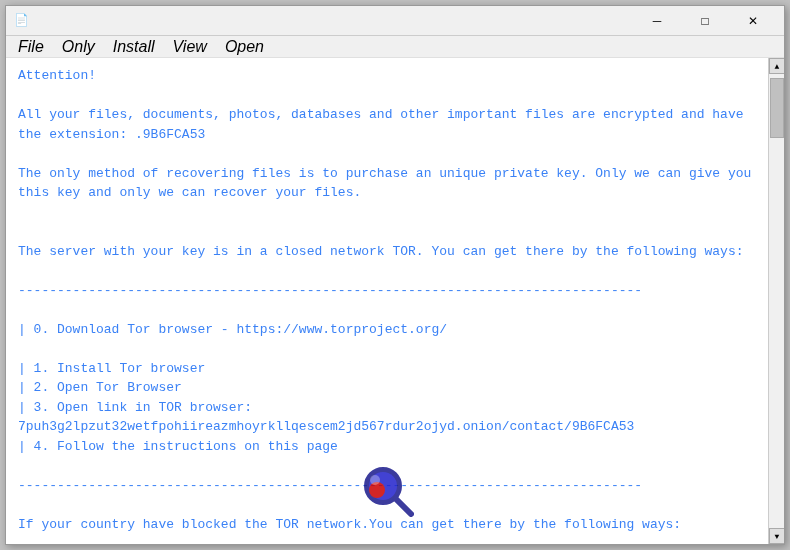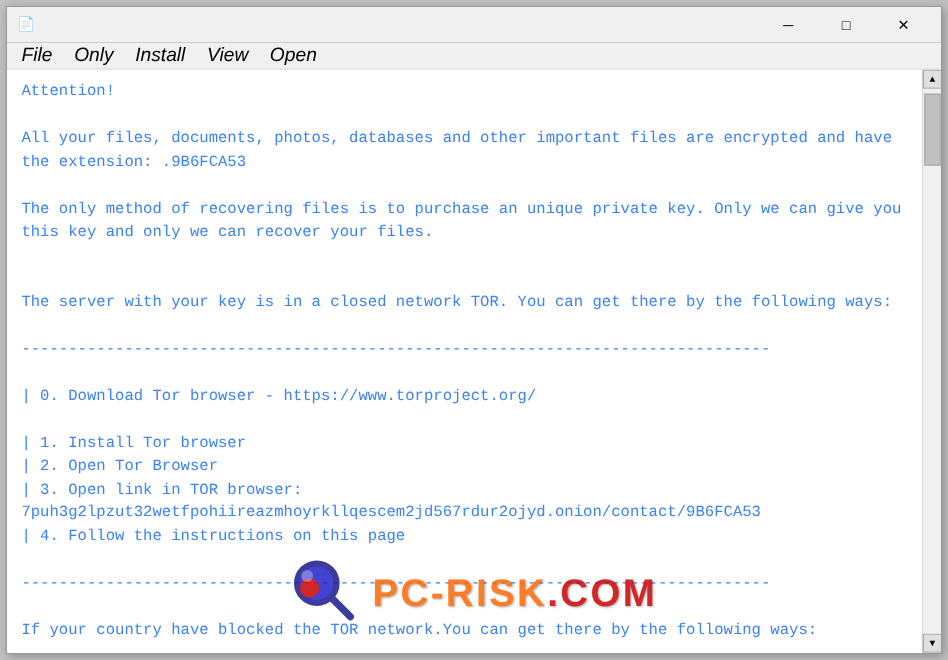--- a/index.html
+++ b/index.html
@@ -243,18 +243,15 @@
       <svg class="watermark-icon" viewBox="0 0 60 60" xmlns="http://www.w3.org/2000/svg">
         <circle cx="22" cy="22" r="18" fill="#1a1a8c" stroke="#1a1a8c" stroke-width="2"></circle>
         <circle cx="22" cy="22" r="14" fill="#2222cc"></circle>
 
         <circle cx="16" cy="26" r="8" fill="#cc0000"></circle>
 
         <circle cx="14" cy="16" r="5" fill="rgba(255,255,255,0.3)"></circle>
 
         <line x1="35" y1="35" x2="50" y2="50" stroke="#1a1a8c" stroke-width="6" stroke-linecap="round"></line>
       </svg>
-      <span class="watermark-text">
-        <span>PC-RISK</span><span class="watermark-dot">.COM</span>
-      </span>
     </div>
   </div>
 </div>
 
 </body></html>

